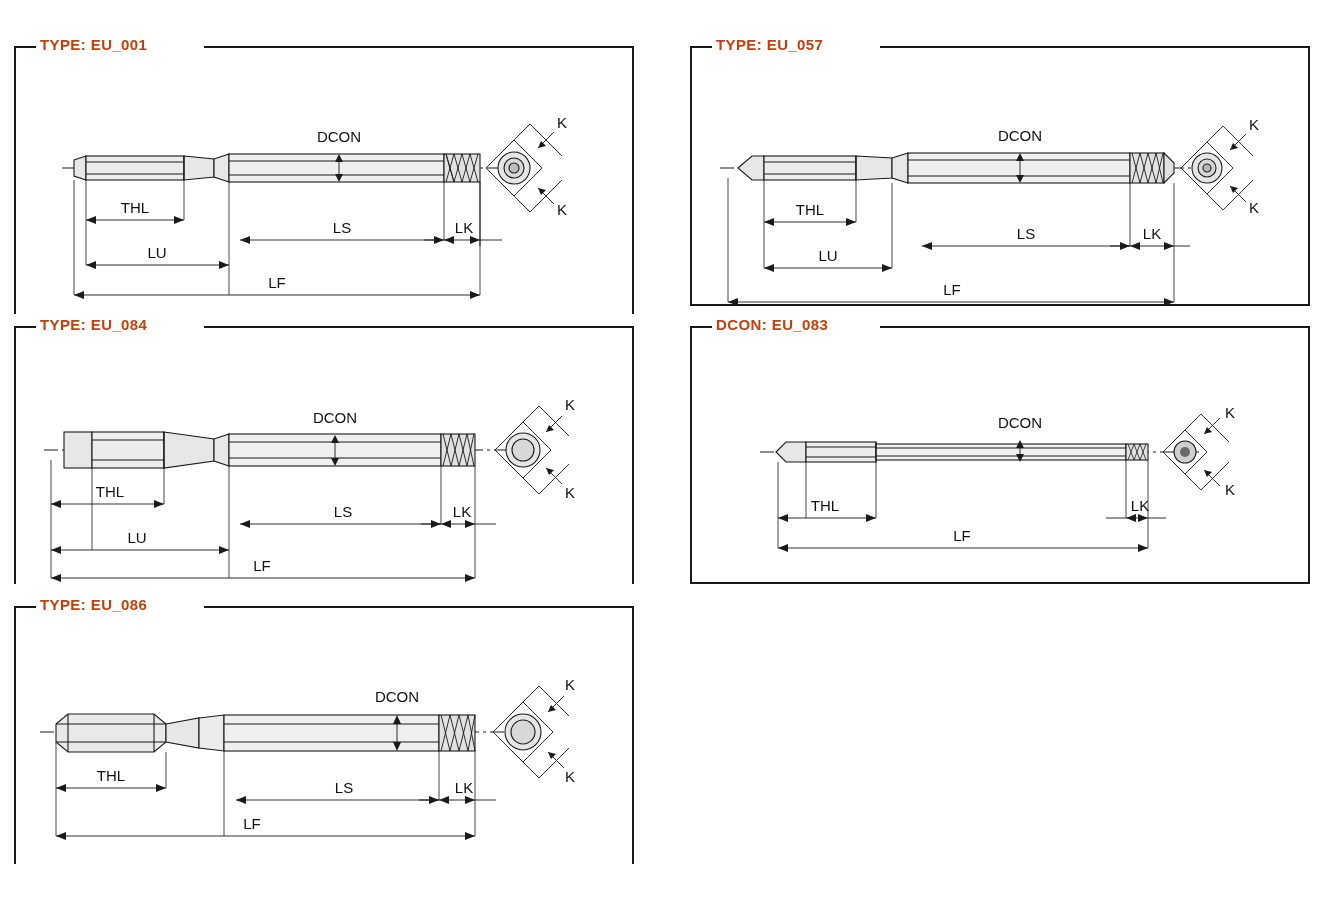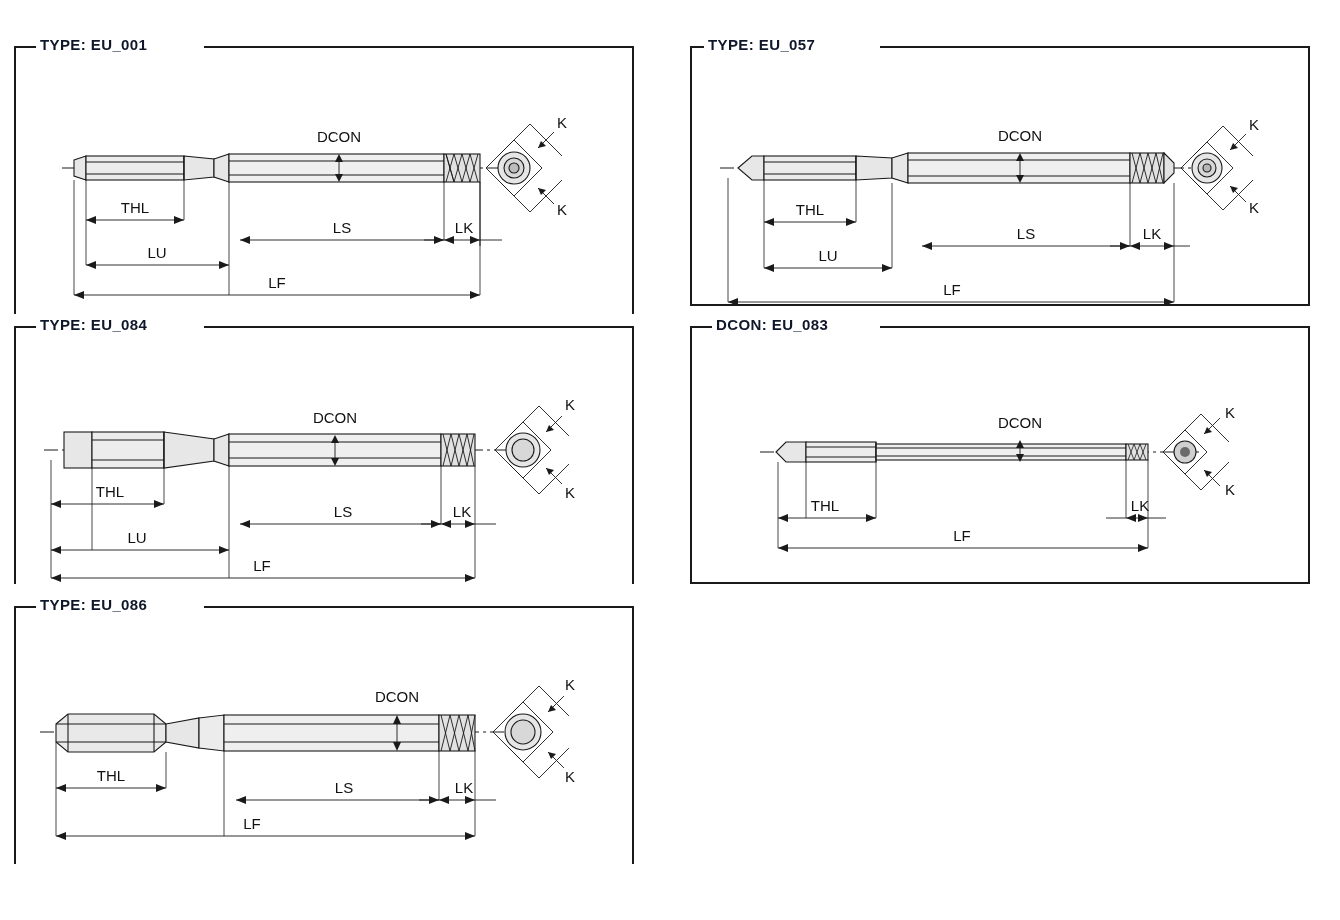--- a/index.html
+++ b/index.html
@@ -7,21 +7,21 @@
   .page{position:relative;width:1340px;height:920px;overflow:hidden;}
 
   .panel{position:absolute;}
   .bracket{position:absolute;inset:0;}
   .bracket svg{display:block;}
   .panel-title{
     position:absolute;
     font-size:15px;
     font-weight:bold;
     letter-spacing:.4px;
-    color:#0f172a;
+    color:#c2410c;
     white-space:nowrap;
     background:#fff;
     padding:0 4px;
   }
   .dwg{position:absolute;left:0;top:14px;}
   .dwg svg{display:block;}
   text{font-family:"Liberation Sans",sans-serif;fill:#111;}
   .lbl{font-size:15px;}
 </style>
 </head>
@@ -153,21 +153,21 @@
   </div>
 
   <div class="panel" style="left:690px;top:46px;width:620px;height:260px;">
     <div class="bracket">
       <svg width="620" height="260" viewBox="0 0 620 260">
         <path d="M 30 1 L 1 1 L 1 260" fill="none" stroke="#1a1a1a" stroke-width="2"></path>
         <path d="M 190 1 L 619 1 L 619 260" fill="none" stroke="#1a1a1a" stroke-width="2"></path>
         <line x1="1" y1="259" x2="619" y2="259" stroke="#1a1a1a" stroke-width="2"></line>
       </svg>
     </div>
-    <div class="panel-title" style="left:14px;top:-10px;">TYPE: EU_057</div>
+    <div class="panel-title" style="left:22px;top:-10px;">TYPE: EU_057</div>
 
     <div class="dwg">
       <svg width="620" height="260" viewBox="0 0 620 260">
         <g stroke="#1a1a1a" fill="none" stroke-width="1.1">
           <g stroke-dasharray="14,4,3,4" stroke-width="1">
             <line x1="30" y1="108" x2="510" y2="108"></line>
           </g>
 
           <path d="M48 108 L62 96 L74 96 L74 120 L62 120 Z" fill="#e7e7e7"></path>
 

